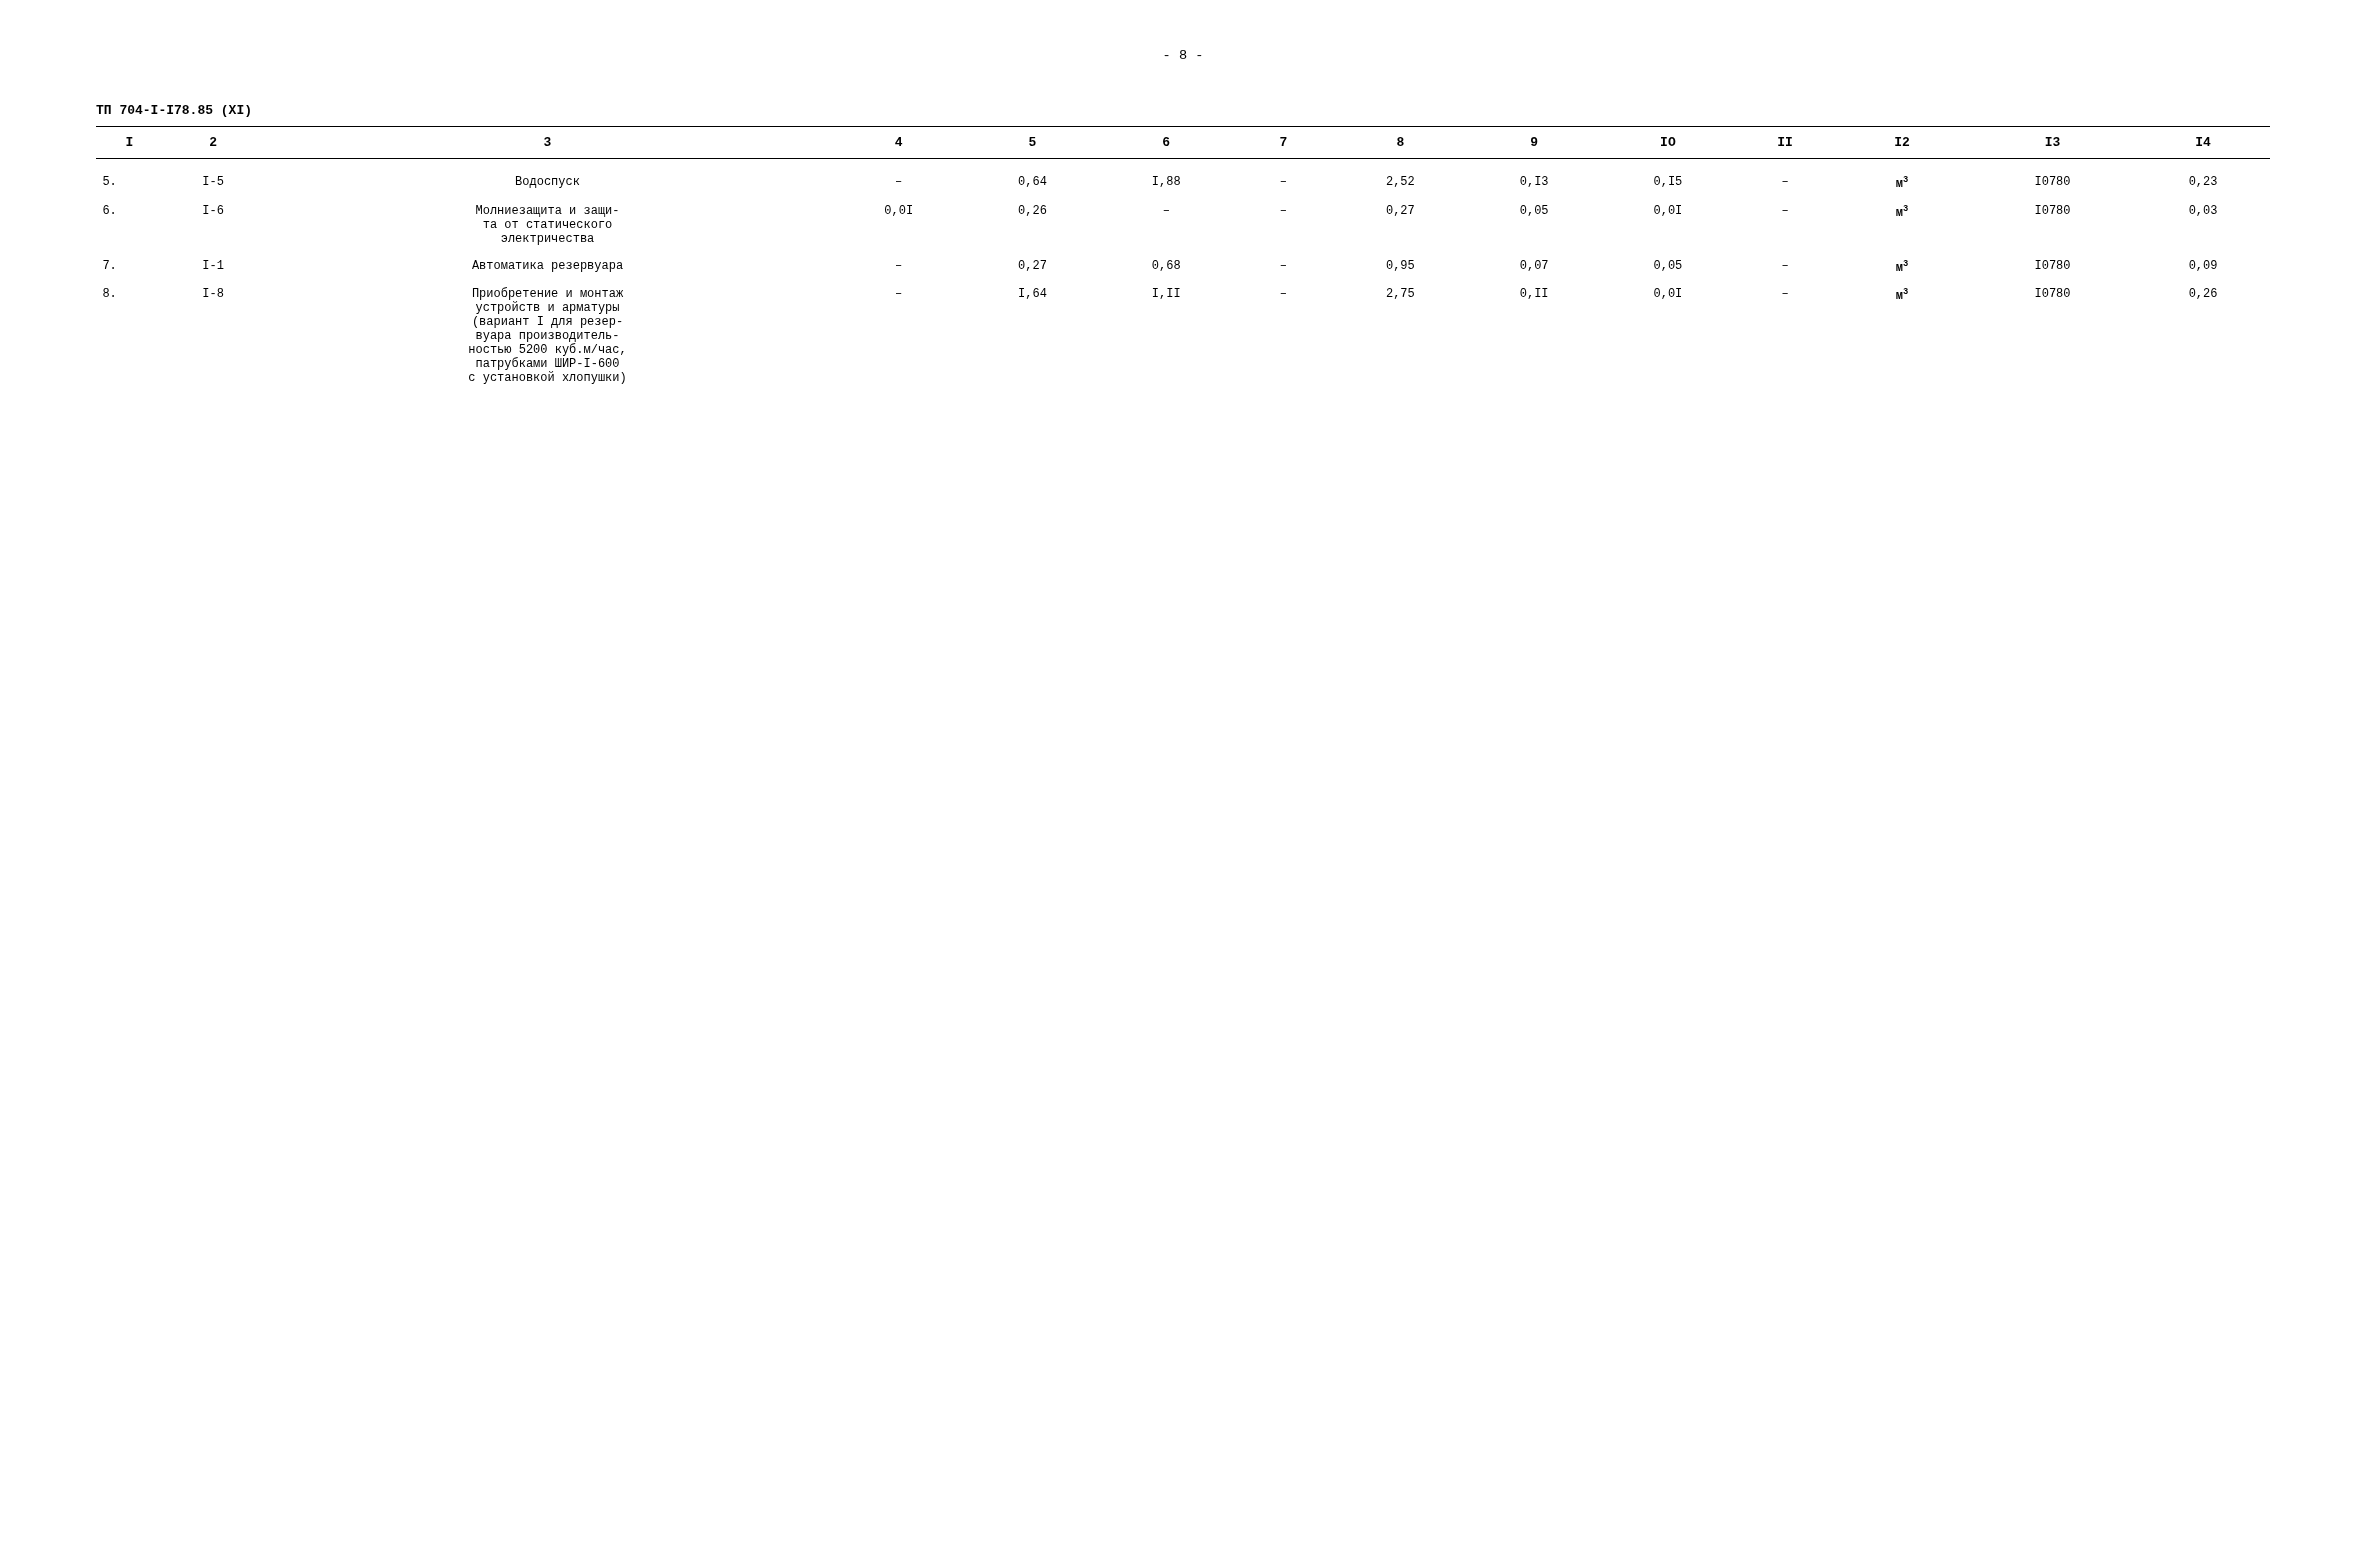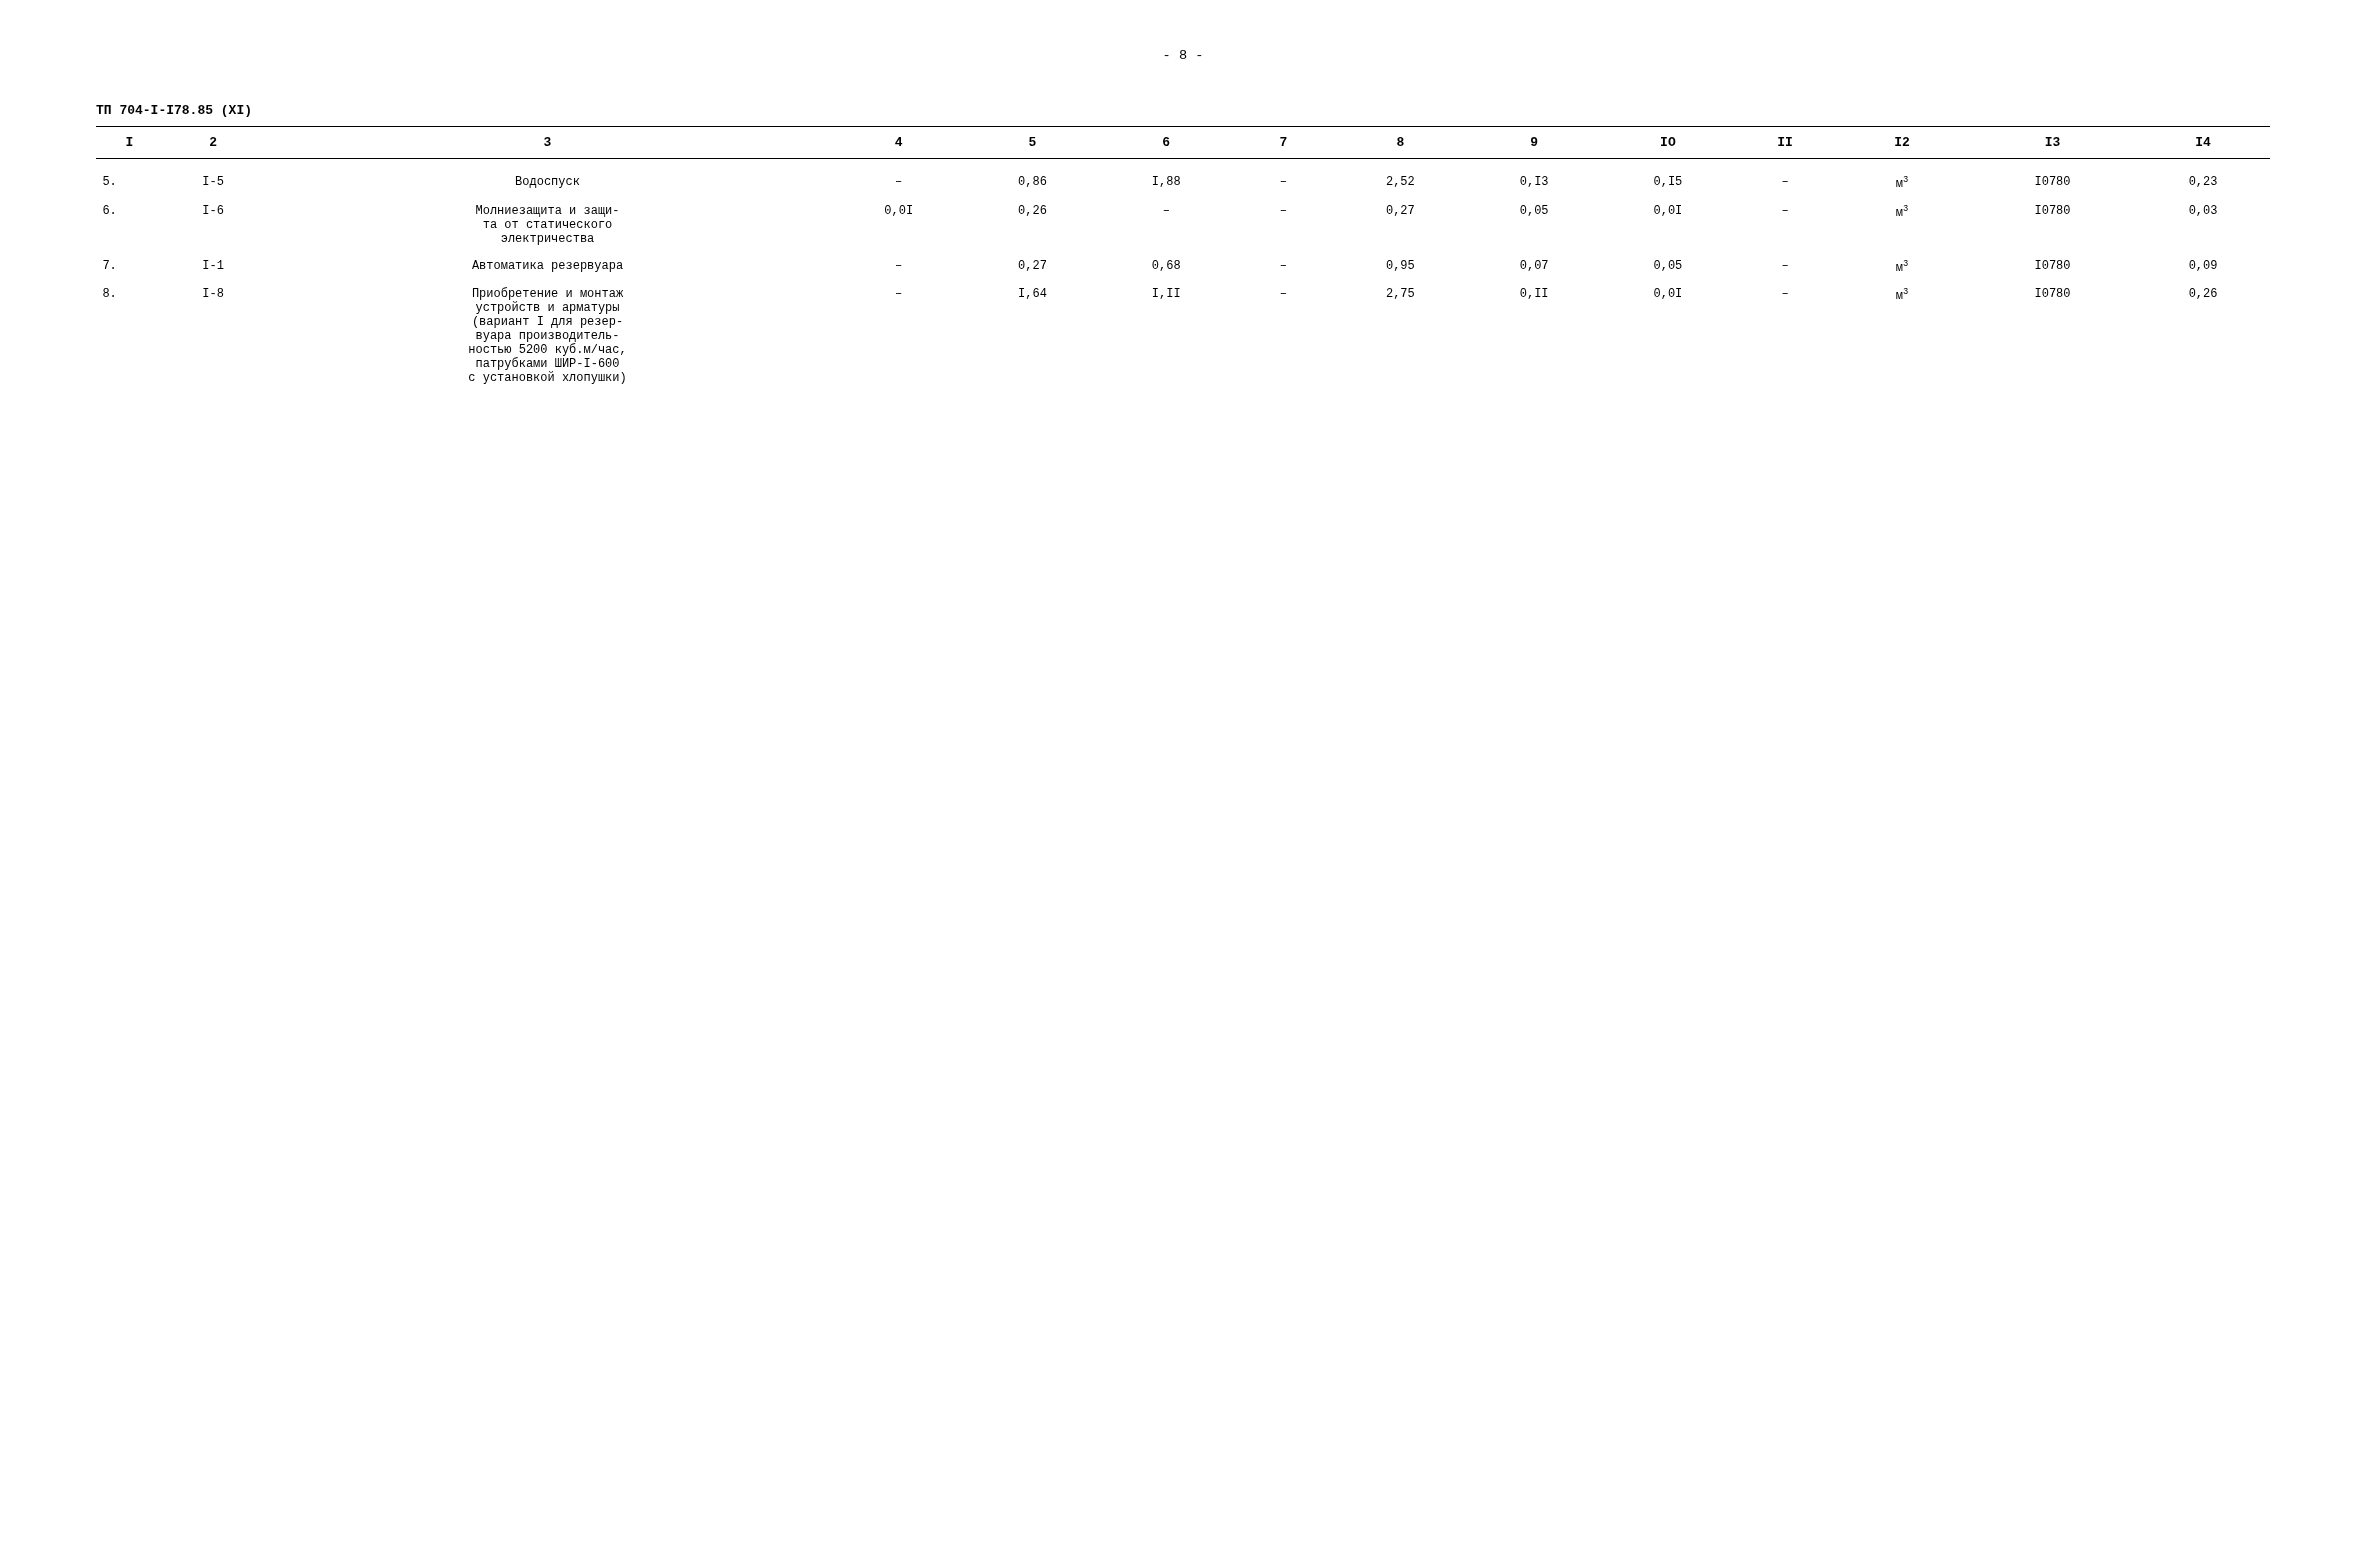--- a/index.html
+++ b/index.html
@@ -72,21 +72,21 @@
       white-space: nowrap;
     }
 
     .superscript {
       vertical-align: super;
       font-size: 8.8px;
     }
 
     .m3-unit {
       font-size: 12px;
-      font-weight: normal;
+      font-weight: bold;
     }
 
     col.col1 { width: 32px; }
     col.col2 { width: 48px; }
     col.col3 { width: 272px; }
     col.col4 { width: 64px; }
     col.col5 { width: 64px; }
     col.col6 { width: 64px; }
     col.col7 { width: 48px; }
     col.col8 { width: 64px; }
@@ -147,21 +147,21 @@
       <th>I4</th>
     </tr>
   </thead>
   <tbody>
 
     <tr class="first-row">
       <td class="col-num">5.</td>
       <td>I-5</td>
       <td class="col-desc">Водоспуск</td>
       <td>–</td>
-      <td>0,86</td>
+      <td>0,64</td>
       <td>I,88</td>
       <td>–</td>
       <td>2,52</td>
       <td>0,I3</td>
       <td>0,I5</td>
       <td>–</td>
       <td><span class="m3-unit">м<span class="superscript">3</span></span></td>
       <td>I0780</td>
       <td>0,23</td>
     </tr>

